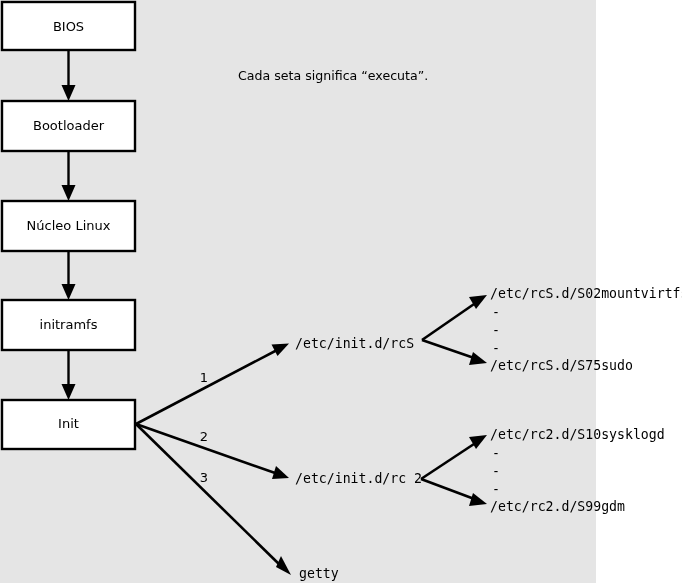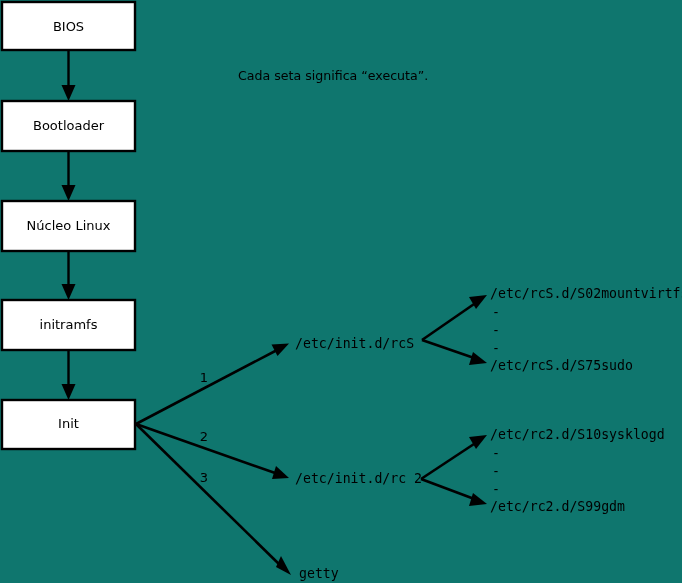--- a/index.html
+++ b/index.html
@@ -8,23 +8,23 @@
     background: #ffffff;
   }
   body {
     font-family: "Liberation Sans", sans-serif;
     width: 682px;
     height: 583px;
     overflow: hidden;
   }
   #diagram-root {
     position: relative;
-    width: 682px;
+    width: 596px;
     height: 583px;
-    background: #0f766e;
+    background: #e5e5e5;
   }
   svg#boot-diagram {
     display: block;
     width: 682px;
     height: 583px;
   }
   .box-rect {
     fill: #ffffff;
     stroke: #000000;
     stroke-width: 2.4;

